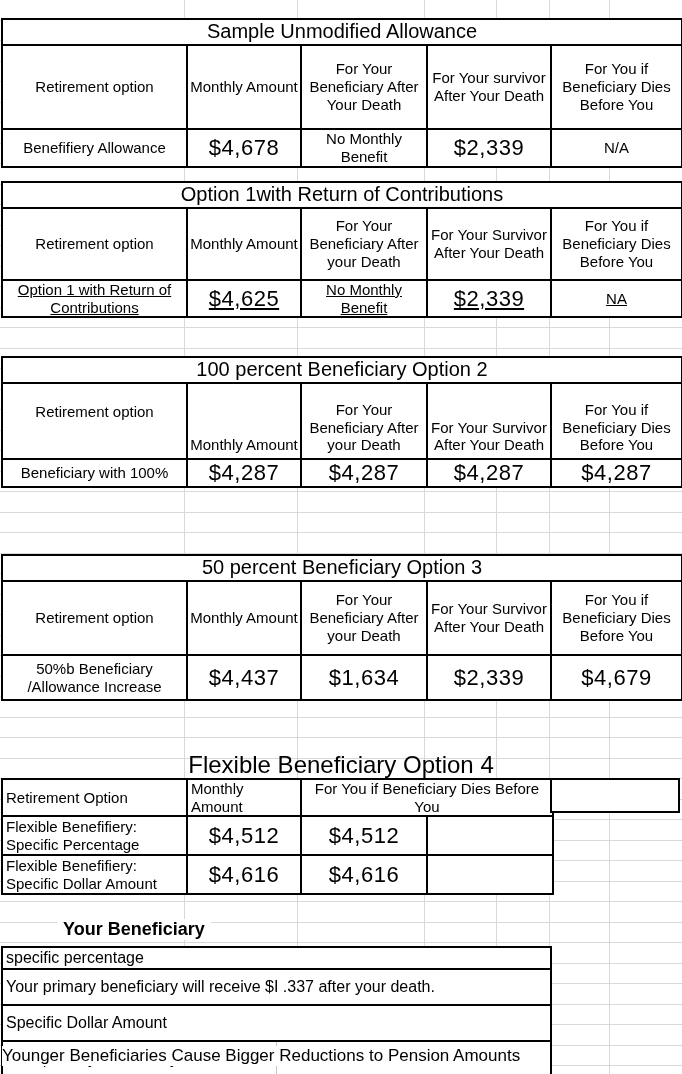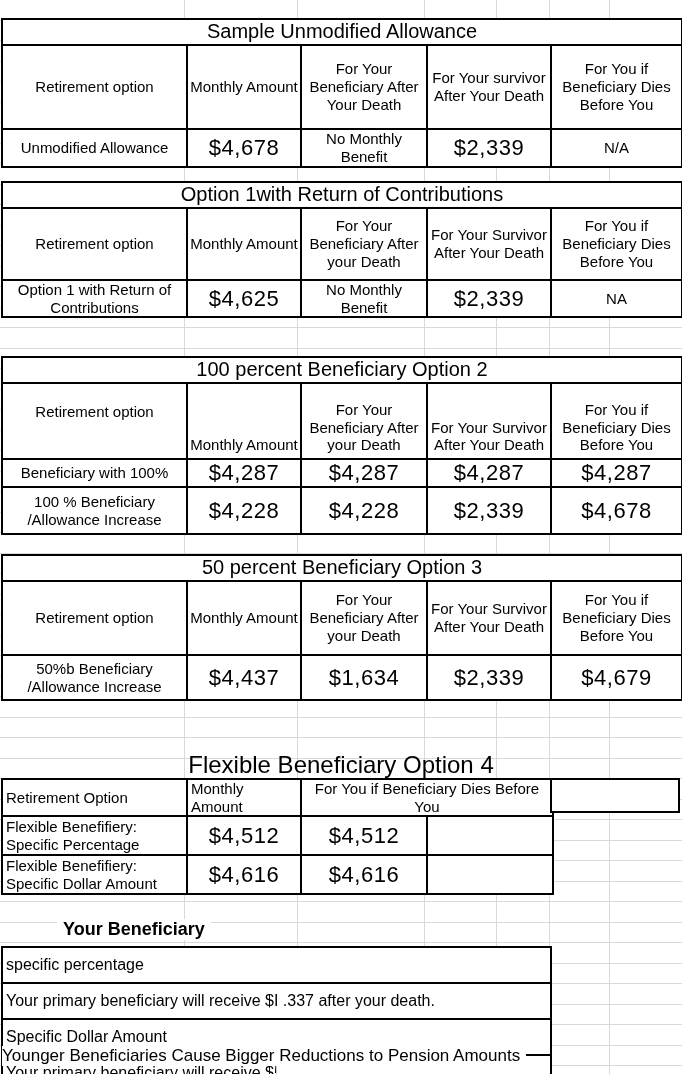--- a/index.html
+++ b/index.html
@@ -21,21 +21,21 @@
     border:2px solid #000;padding:0 2px;text-align:center;
     vertical-align:middle;overflow:hidden;line-height:1.18;
   }
   .title-cell{font-size:20px;}
   tr.rt{height:26px;}
   .hdr{font-size:15px;}
   .lbl{font-size:15px;}
   .money{font-size:22px;letter-spacing:0.5px;}
   .small{font-size:15px;}
   .t1 tr.rh{height:84px;} .t1 tr.rd{height:38px;}
-  .t2 tr.rh{height:72px;} .t2 tr.rd{height:34px;}
+  .t2 tr.rh{height:72px;} .t2 tr.rd{height:34px;text-decoration:underline;}
   .t3 tr.rh{height:76px;} .t3 tr.rd1{height:28px;} .t3 tr.rd2{height:47px;}
   .t3 tr.rh td{vertical-align:bottom;padding-bottom:4px;}
   .t3 tr.rh td:first-child{vertical-align:middle;padding-bottom:18px;}
   .t4 tr.rh{height:74px;} .t4 tr.rd1{height:32px;} .t4 tr.rd2{height:45px;}
   .flex-title{
     position:absolute;top:751px;left:1px;width:680px;height:26px;
     text-align:center;font-size:24px;background:transparent;
   }
   table.t5{width:551px;top:778px;}
   .t5 tr.rh{height:31px;} .t5 tr.rd{height:39px;}
@@ -48,21 +48,21 @@
   .ben-title{
     position:absolute;top:919px;left:57px;font-size:18px;font-weight:700;
     background:#fff;padding:0 6px;text-align:right;
   }
   table.ben{
     border-collapse:collapse;table-layout:fixed;position:absolute;
     top:946px;left:1px;width:551px;background:#fff;
   }
   table.ben td{
     border:2px solid #000;font-size:16px;text-align:left;
-    padding:8px 3px;vertical-align:middle;overflow:hidden;white-space:nowrap;
+    padding:1px 3px;vertical-align:middle;overflow:hidden;white-space:nowrap;
   }
   .ben tr{height:36px;}
   .ben tr:first-child{height:19px;}
   .ben td.split-l{border-right:1px solid #c8c8c8;}
   .ben td.split-r{border-left:1px solid #c8c8c8;}
   .footer-note{
     position:absolute;top:1046px;left:2px;font-size:17px;background:#fff;
     padding-right:6px;white-space:nowrap;
   }
 </style>
@@ -91,21 +91,21 @@
           <td colspan="5" class="title-cell">Sample Unmodified Allowance</td>
         </tr>
     <tr class="rh">
       <td class="hdr">Retirement option</td>
       <td class="hdr">Monthly Amount</td>
       <td class="hdr">For Your Beneficiary After Your Death</td>
       <td class="hdr">For Your survivor After Your Death</td>
       <td class="hdr">For You if Beneficiary Dies Before You</td>
     </tr>
     <tr class="rd">
-      <td class="lbl">Unmodified Allowance</td>
+      <td class="lbl">Benefifiery Allowance</td>
       <td class="money">$4,678</td>
       <td class="small">No Monthly Benefit</td>
       <td class="money">$2,339</td>
       <td class="small">N/A</td>
     </tr>
   </tbody>
     </table>
 
   <table class="opt t2" style="top:181px;">
     <colgroup>
@@ -154,27 +154,20 @@
       <td class="hdr">For Your Beneficiary After your Death</td>
       <td class="hdr">For Your Survivor After Your Death</td>
       <td class="hdr">For You if Beneficiary Dies Before You</td>
     </tr>
     <tr class="rd1">
       <td class="lbl">Beneficiary with 100%</td>
       <td class="money">$4,287</td>
       <td class="money">$4,287</td>
       <td class="money">$4,287</td>
       <td class="money">$4,287</td>
-    </tr>
-    <tr class="rd2">
-      <td class="lbl">100 % Beneficiary /Allowance Increase</td>
-      <td class="money">$4,228</td>
-      <td class="money">$4,228</td>
-      <td class="money">$2,339</td>
-      <td class="money">$4,678</td>
     </tr>
   </tbody>
     </table>
 
   <table class="opt t4" style="top:554px;">
     <colgroup>
         <col style="width:185px">
         <col style="width:114px">
         <col style="width:126px">
         <col style="width:124px">

